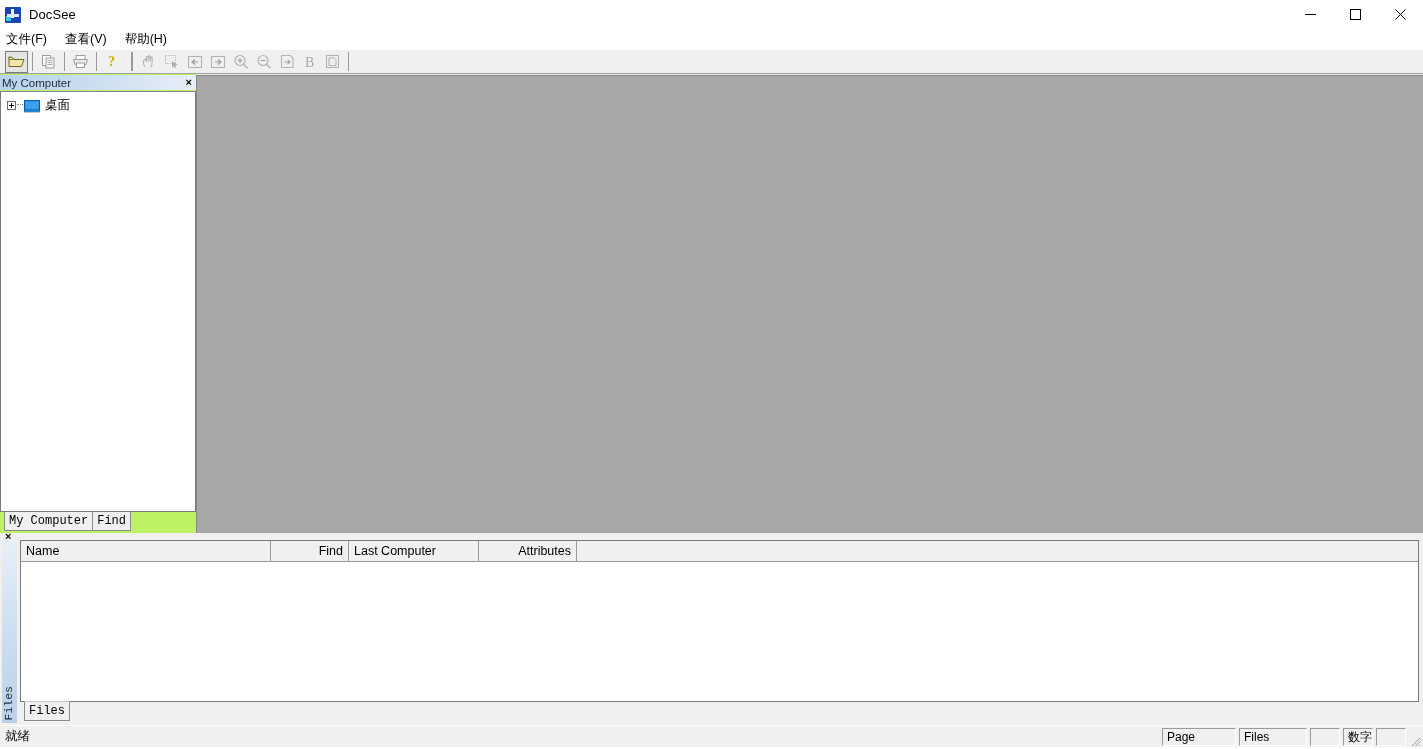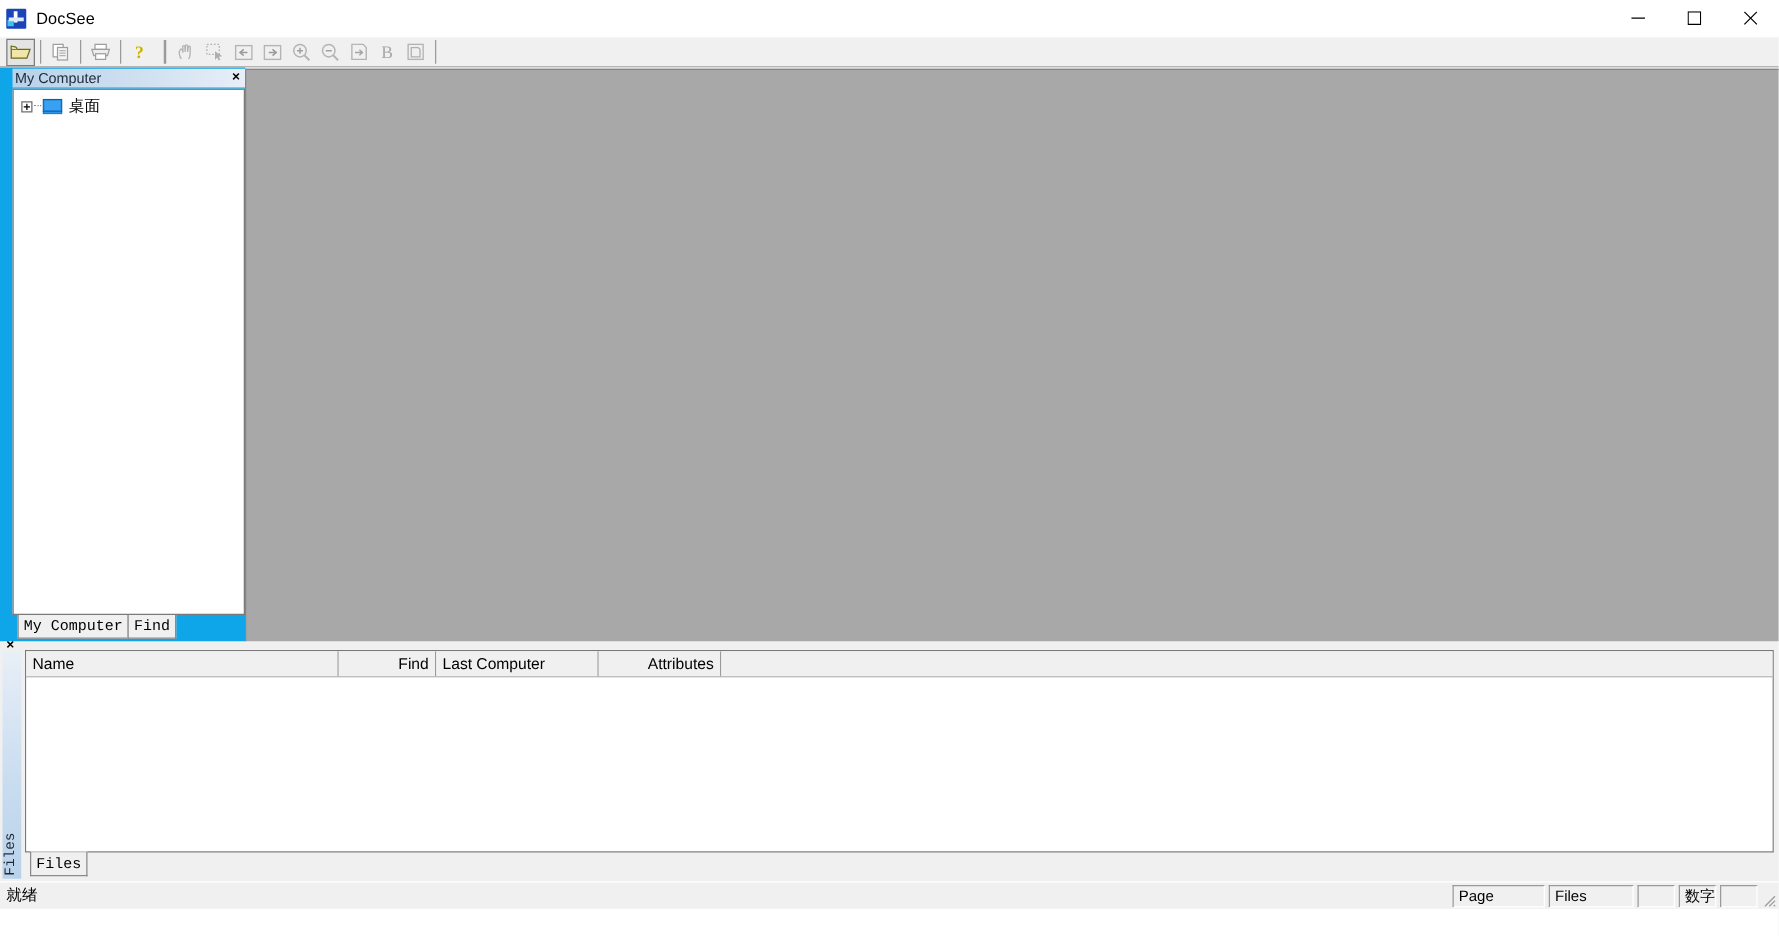--- a/index.html
+++ b/index.html
@@ -136,23 +136,23 @@
     background: #f0f0f0;
     position: relative;
   }
 
   
   .leftpane {
     width: 196px;
     flex: none;
     display: flex;
     flex-direction: column;
-    background: #0ea5e9;
-    box-sizing: border-box;
-    padding-left: 10px;
+    background: #bef264;
+    box-sizing: border-box;
+    padding-left: 0;
     position: relative;
     text-align: right;
   }
   .pane-caption {
     height: 15px;
     margin-top: 1px;
     background: linear-gradient(to right, #b8d2ea 0%, #cfe0f1 55%, #e8eff7 100%);
     display: flex;
     align-items: center;
     font-size: 11.5px;
@@ -416,20 +416,25 @@
       </div>
       <div class="winbtn">
         <svg width="11" height="11" viewBox="0 0 11 11">
             <line x1="0.5" y1="0.5" x2="10.5" y2="10.5" stroke="#000" stroke-width="1"></line>
             <line x1="10.5" y1="0.5" x2="0.5" y2="10.5" stroke="#000" stroke-width="1"></line>
           </svg>
       </div>
     </div>
   </div>
 
+  <div class="menubar">
+    <div class="menu-item">文件(F)</div>
+    <div class="menu-item">查看(V)</div>
+    <div class="menu-item">帮助(H)</div>
+  </div>
 
   <div class="toolbar">
 
     <div class="tb-btn pressed">
       <svg width="17" height="15" viewBox="0 0 17 15">
         <path d="M1 3 L1 12.5 L13.5 12.5 L16 5.5 L5.5 5.5 L4 3.5 L1 3 Z" fill="#f2e6a8" stroke="#6b6b20" stroke-width="1"></path>
         <path d="M1 3 L1 5.5 L5 5.5 L5.5 4 L1 3 Z" fill="#fcf4c8" stroke="#6b6b20" stroke-width="0.8"></path>
       </svg>
     </div>
     <div class="tb-sep"></div>

